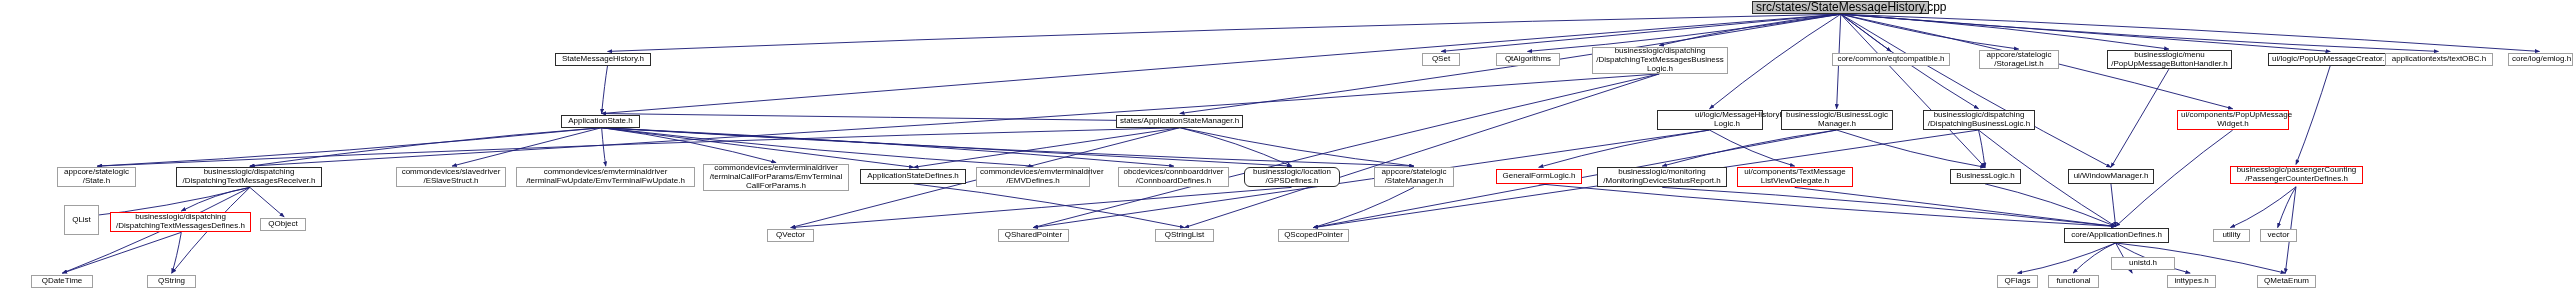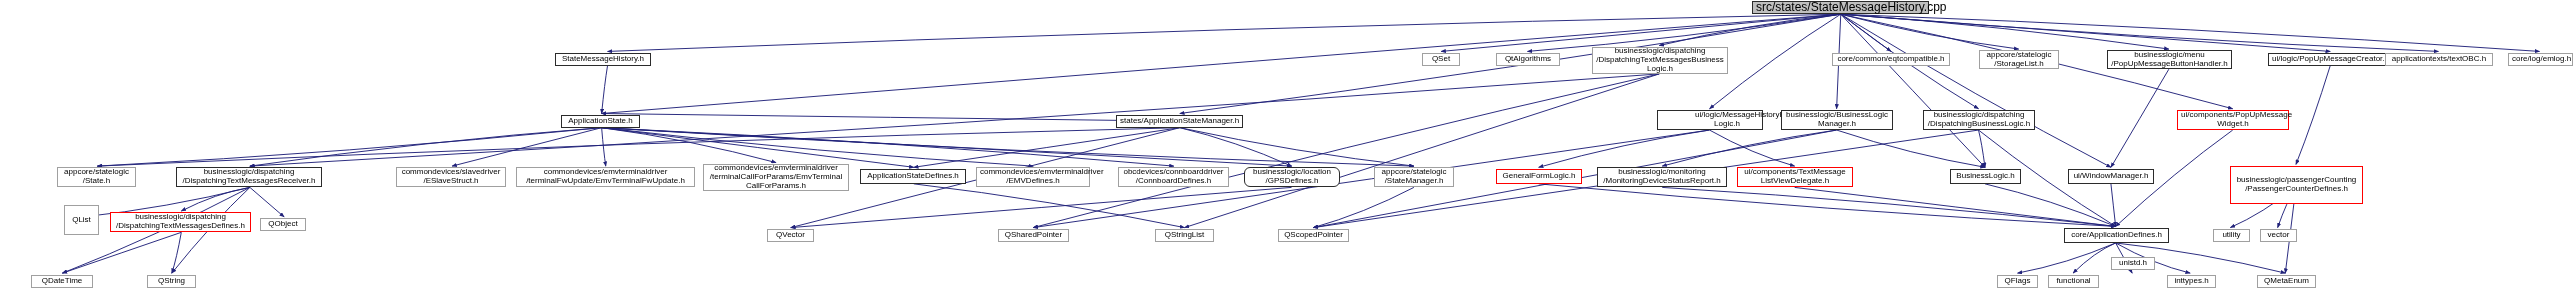--- a/index.html
+++ b/index.html
@@ -170,35 +170,35 @@
 /GPSDefines.h</span></div>
       <div class="node" style="left: 1374px; top: 167px; width: 80px; height: 20px;"><span>appcore/statelogic
 /StateManager.h</span></div>
       <div class="node red" style="left: 1496px; top: 169px; width: 86px; height: 15.4px;"><span>GeneralFormLogic.h</span></div>
       <div class="node thick" style="left: 1597px; top: 167px; width: 130px; height: 20px;"><span>businesslogic/monitoring
 /MonitoringDeviceStatusReport.h</span></div>
       <div class="node red" style="left: 1737px; top: 167px; width: 116px; height: 20px;"><span>ui/components/TextMessage
 ListViewDelegate.h</span></div>
       <div class="node thick" style="left: 1950px; top: 169px; width: 71px; height: 15.4px;"><span>BusinessLogic.h</span></div>
       <div class="node thick" style="left: 2068px; top: 169px; width: 86px; height: 15.4px;"><span>ui/WindowManager.h</span></div>
-      <div class="node red" style="left: 2230px; top: 166px; width: 133px; height: 38px;"><span>businesslogic/passengerCounting
+      <div class="node red" style="left: 2230px; top: 166px; width: 133px; height: 18px;"><span>businesslogic/passengerCounting
 /PassengerCounterDefines.h</span></div>
       <div class="node" style="left: 64px; top: 205px; width: 35px; height: 30px;"><span>QList</span></div>
       <div class="node red" style="left: 110px; top: 212px; width: 141px; height: 20px;"><span>businesslogic/dispatching
 /DispatchingTextMessagesDefines.h</span></div>
       <div class="node" style="left: 260px; top: 218px; width: 46px; height: 13px;"><span>QObject</span></div>
       <div class="node" style="left: 767px; top: 229px; width: 47px; height: 13px;"><span>QVector</span></div>
       <div class="node" style="left: 998px; top: 229px; width: 71px; height: 13px;"><span>QSharedPointer</span></div>
       <div class="node" style="left: 1155px; top: 229px; width: 59px; height: 13px;"><span>QStringList</span></div>
       <div class="node" style="left: 1278px; top: 229px; width: 71px; height: 13px;"><span>QScopedPointer</span></div>
       <div class="node thick" style="left: 2064px; top: 228px; width: 105px; height: 15.4px;"><span>core/ApplicationDefines.h</span></div>
       <div class="node" style="left: 2213px; top: 229px; width: 37px; height: 13px;"><span>utility</span></div>
       <div class="node" style="left: 2260px; top: 229px; width: 37px; height: 13px;"><span>vector</span></div>
       <div class="node" style="left: 31px; top: 275px; width: 62px; height: 13px;"><span>QDateTime</span></div>
       <div class="node" style="left: 147px; top: 275px; width: 49px; height: 13px; align-items: flex-end;"><span>QString</span></div>
       <div class="node" style="left: 1997px; top: 275px; width: 41px; height: 13px;"><span>QFlags</span></div>
       <div class="node" style="left: 2048px; top: 275px; width: 51px; height: 13px;"><span>functional</span></div>
-      <div class="node" style="left: 2111px; top: 257px; width: 44px; height: 13px;"><span>unistd.h</span></div>
+      <div class="node" style="left: 2111px; top: 257px; width: 64px; height: 13px;"><span>unistd.h</span></div>
       <div class="node" style="left: 2167px; top: 275px; width: 49px; height: 13px;"><span>inttypes.h</span></div>
       <div class="node" style="left: 2257px; top: 275px; width: 59px; height: 13px;"><span>QMetaEnum</span></div>
     </div>
 </div>
 
 
 </body></html>

